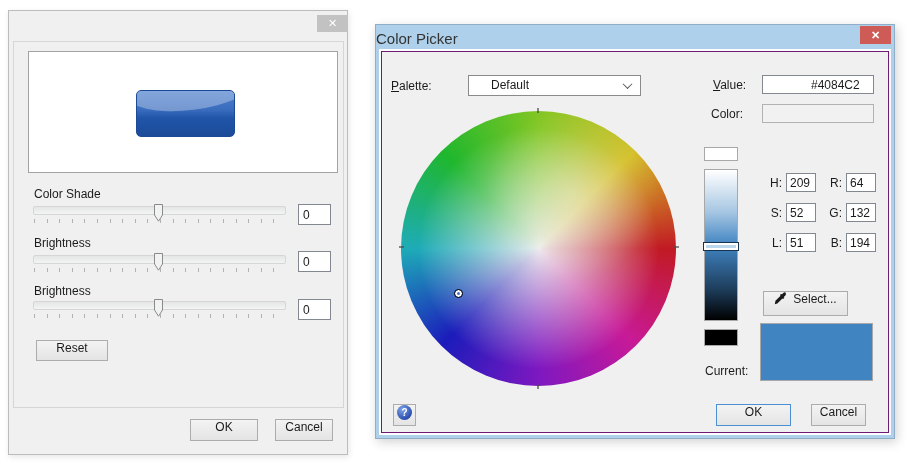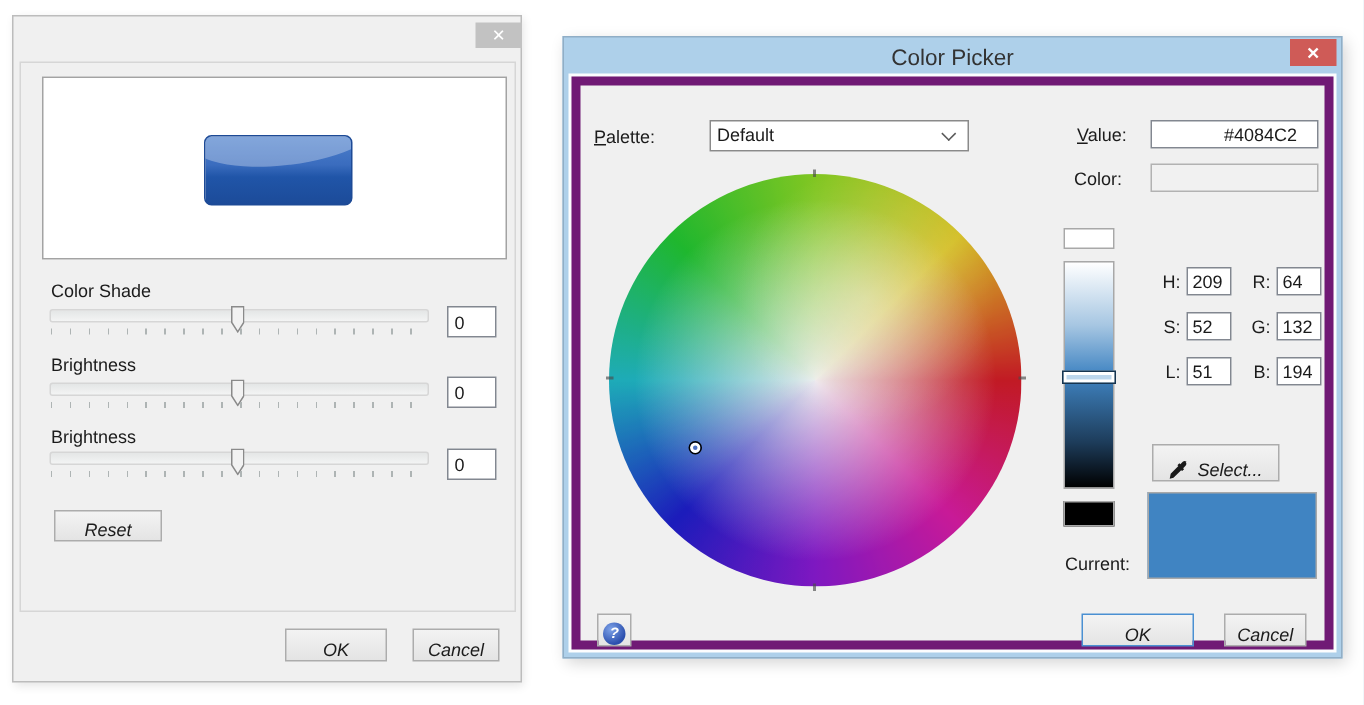--- a/index.html
+++ b/index.html
@@ -3,23 +3,23 @@
 <meta charset="utf-8">
 <style>
   * { margin:0; padding:0; box-sizing:border-box; }
   html,body { width:909px; height:470px; background:#ffffff; font-family:"Liberation Sans", sans-serif; overflow:hidden; }
   .stage { position:relative; width:909px; height:470px; background:#fff; }
 
   
   .abs { position:absolute; }
   .lbl { font-size:12px; color:#1b1b1b; white-space:nowrap; }
   .btn {
-    position:absolute; display:flex; align-items:flex-end; justify-content:center;
+    position:absolute; display:flex; align-items:flex-start; justify-content:center;
     background:linear-gradient(180deg,#f3f3f3,#e4e4e4);
-    border:1px solid #acacac; font-size:12px; color:#1b1b1b; cursor:default;font-style:italic;
+    border:1px solid #acacac; font-size:12px; color:#1b1b1b; cursor:default;
   }
   .btn.default { border:1px solid #4a90d2; }
   .tbox {
     position:absolute; background:#fff; border:1px solid #828790;
     font-family:"Liberation Sans", sans-serif; font-size:12px; color:#1b1b1b; padding:0 4px;
   }
   .mn { text-decoration:underline; }
 
   
   .win-adjust {
@@ -67,37 +67,37 @@
   .val-box { left:289px; width:33px; height:21px; line-height:19px; }
 
   
   .win-picker {
     left:375px; top:24px; width:520px; height:415px;
     background:#aed0ea; border:1px solid #90aec6;
     box-shadow:2px 3px 10px rgba(0,0,0,0.18);
   }
   .win-picker .titlebar {
     position:absolute; left:0; right:0; top:0; height:26px;
-    display:flex; align-items:center; justify-content:center;
+    display:flex; align-items:center; 
   }
   .win-picker .title { font-size:15px; color:#333; }
   .close-red {
     position:absolute; right:3px; top:1px; width:31px; height:18px;
     background:#cf5b57; color:#fff; font-size:11px; font-weight:bold;
     display:flex; align-items:center; justify-content:center;
   }
   .picker-content {
     position:absolute; left:5px; top:26px; right:5px; bottom:5px;
-    background:#f0f0f0; border:6px solid #701a75;
+    background:#f0f0f0; border:1px solid #701a75;
     box-shadow:0 0 0 2px #fcfdfe;
   }
   .dropdown {
     position:absolute; left:86px; top:23px; width:173px; height:21px;
     background:#fff; border:1px solid #8a8a8a;
-    font-size:12px; color:#1b1b1b; line-height:19px; padding-left:4px;
+    font-size:12px; color:#1b1b1b; line-height:19px; padding-left:22px;
   }
   .dropdown .chev {
     position:absolute; right:9px; top:6px; width:7px; height:7px;
     border-right:1.4px solid #5a5a5a; border-bottom:1.4px solid #5a5a5a;
     transform:rotate(45deg) translate(-1px,-1px);
   }
   .disabled-box { background:#f1f1f1; border:1px solid #b2b2b2; }
   .wheel {
     position:absolute; left:19px; top:59px; width:275px; height:275px; border-radius:50%;
     background:

